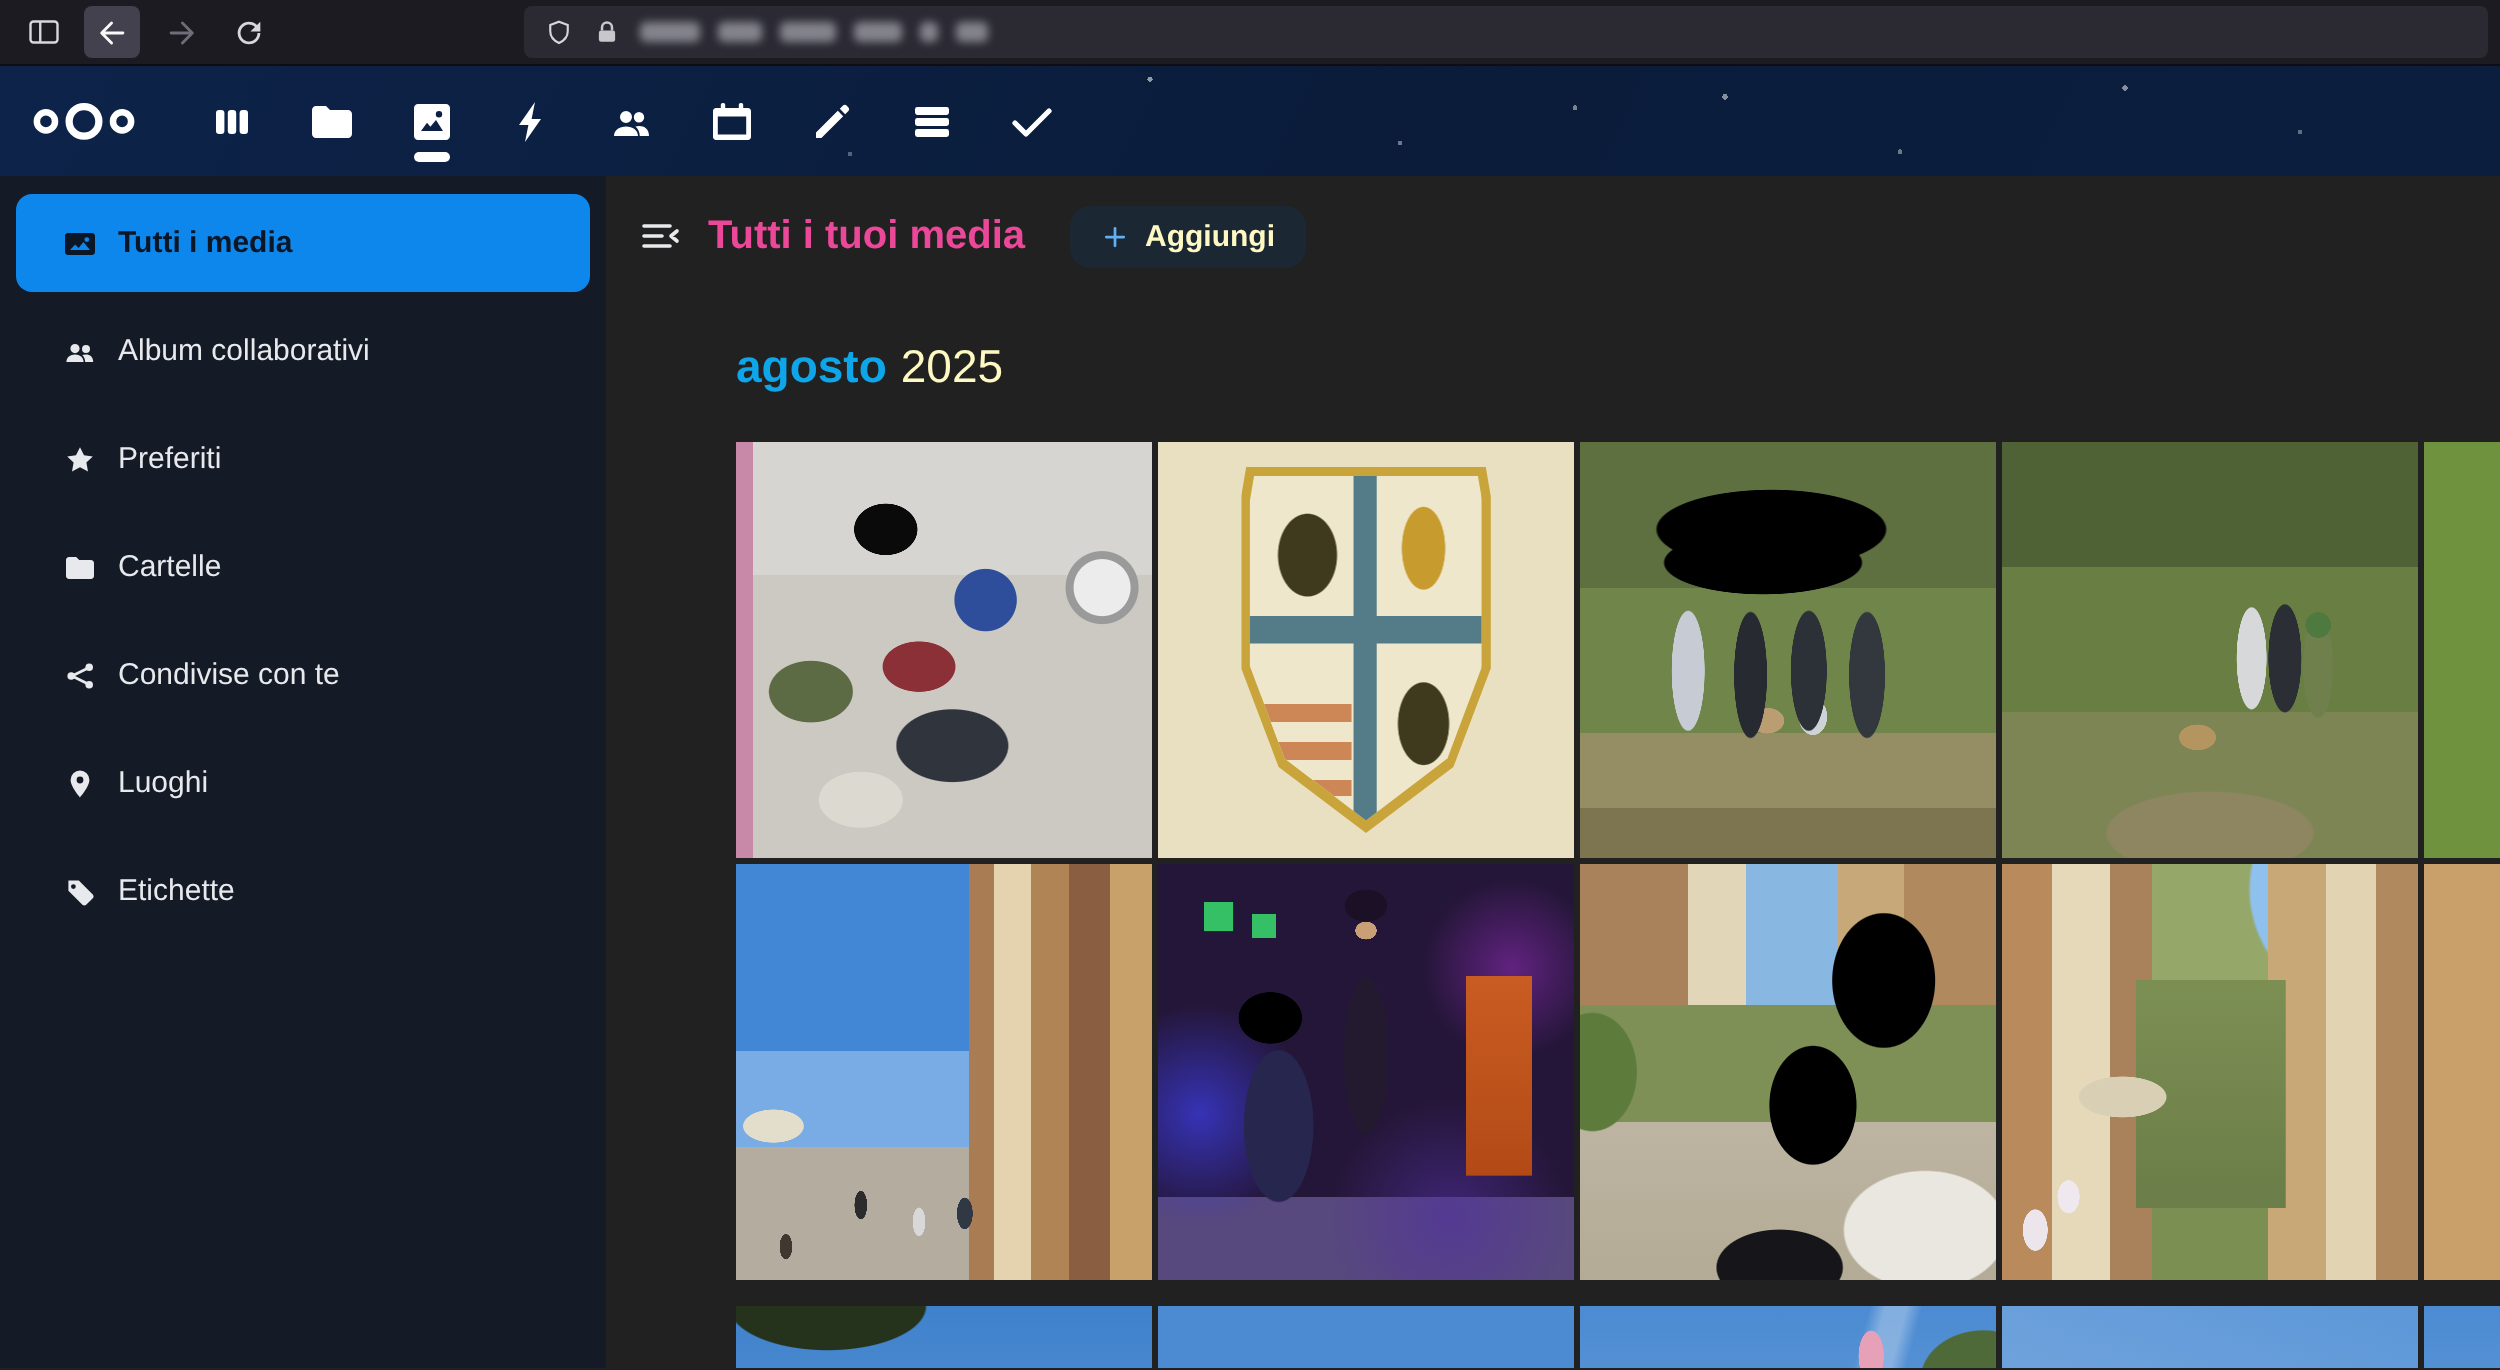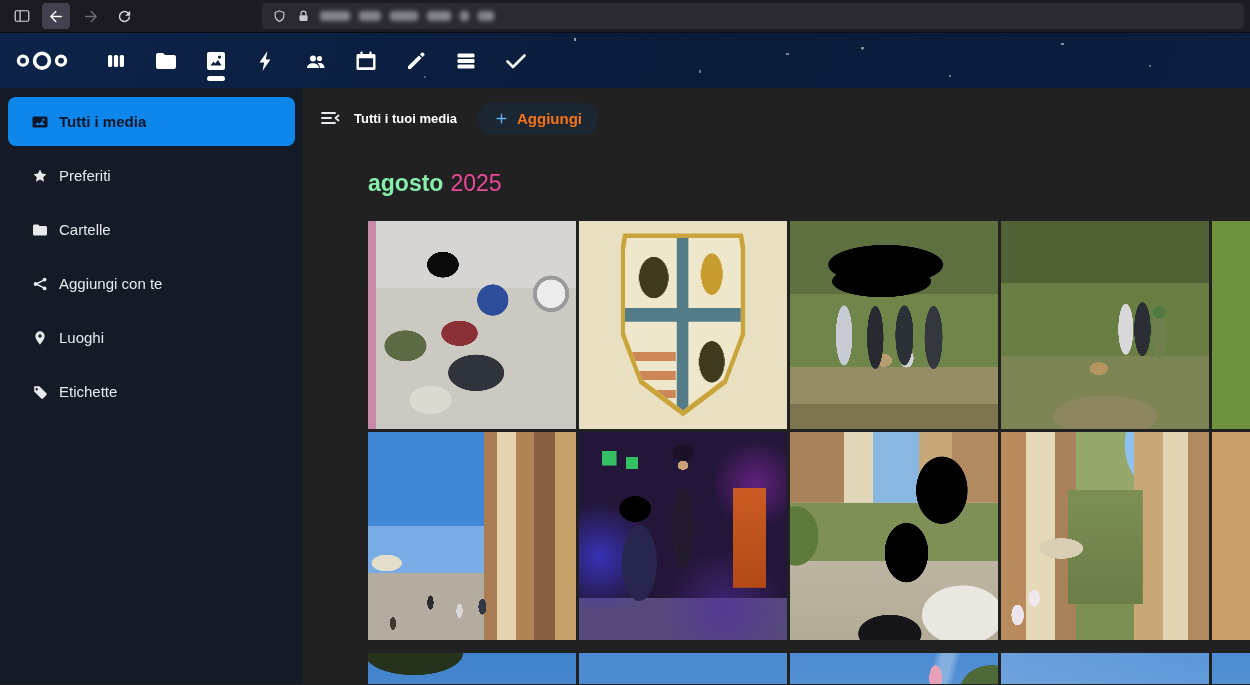--- a/index.html
+++ b/index.html
@@ -48,30 +48,30 @@
   .sidebar li { height:49px; margin:0 8px 5px 8px; padding-left:24px; border-radius:8px;
     display:flex; align-items:center; gap:11px; color:#e7e9ec; font-size:15px; cursor:pointer; }
   .sidebar li .icn { width:16px; height:16px; display:flex; }
   .sidebar li svg { width:16px; height:16px; }
   .sidebar li.selected { background:#0e87ec; color:#0b1626; font-weight:600; }
 
   
   .content { flex:1; background:#212121; padding-top:12px; overflow:hidden; }
   .content-toolbar { display:flex; align-items:center; margin-left:15px; height:36px; }
   .collapse-btn { width:24px; height:24px; flex:0 0 auto; }
-  .page-title { margin-left:12px; font-size:13px; font-weight:700; color:#ffffff; }
+  .page-title { margin-left:12px; font-size:20px; font-weight:700; color:#ec4899; }
   .add-btn { margin-left:22px; display:flex; align-items:center; gap:8px;
     background:#1b2733; border:none; border-radius:10px; padding:7px 15px;
-    color:#f97316; font-size:15px; font-weight:600; cursor:pointer;
+    color:#fef9c3; font-size:15px; font-weight:600; cursor:pointer;
     font-family:inherit; }
   .add-btn svg { width:15px; height:15px; }
 
   .section-title { margin:34px 0 0 65px; font-size:23px; }
-  .section-title .month { font-weight:800; color:#86efac; }
-  .section-title .year { font-weight:400; color:#ec4899; margin-left:7px; }
+  .section-title .month { font-weight:800; color:#0ea5e9; }
+  .section-title .year { font-weight:400; color:#fef9c3; margin-left:7px; }
 
   .grid { margin-left:65px; margin-top:24px; display:grid;
     grid-template-columns:repeat(5,208px); grid-auto-rows:208px; gap:3px; width:1060px; }
   .photo { width:100%; height:208px; cursor:pointer; position:relative; }
   .photo:nth-child(n+11) { margin-top:10px; }
 
   
   .photo-laundry-room { background:
     radial-gradient(ellipse 16px 13px at 36% 21%, #0a0a0a 98%, transparent),
     radial-gradient(circle 24px at 60% 38%, #2e4e9c 64%, transparent 66%),
@@ -311,20 +311,28 @@
         <span class="icn">
           <svg viewBox="0 0 16 16" fill="currentColor">
               <path fill-rule="evenodd" d="M2 2.5h12c.8 0 1.5.7 1.5 1.5v8c0 .8-.7 1.5-1.5 1.5H2c-.8 0-1.5-.7-1.5-1.5V4c0-.8.7-1.5 1.5-1.5zm1 8.5h10L9.7 7 7.3 10 5.6 8.2 3 11zM11.4 4.6a1.2 1.2 0 100 2.4 1.2 1.2 0 000-2.4z"></path>
             </svg>
         </span>
           <span>Tutti i media</span>
       </li>
       <li>
         <span class="icn">
           <svg viewBox="0 0 16 16" fill="currentColor">
+              <path d="M5.5 4a2.3 2.3 0 110 4.6 2.3 2.3 0 010-4.6zM11 4.5a2 2 0 110 4 2 2 0 010-4zM1.2 13c0-2.4 1.9-3.8 4.3-3.8 2.4 0 4.3 1.4 4.3 3.8H1.2zM10.6 13c-.1-1.5-.6-2.7-1.5-3.5.5-.2 1.1-.3 1.9-.3 2 0 3.6 1.2 3.6 3.8h-4z"></path>
+            </svg>
+        </span>
+          <span>Album collaborativi</span>
+      </li>
+      <li>
+        <span class="icn">
+          <svg viewBox="0 0 16 16" fill="currentColor">
               <path d="M8 1.6l2 4 4.4.6-3.2 3.1.8 4.4L8 11.6l-4 2.1.8-4.4L1.6 6.2 6 5.6z"></path>
             </svg>
         </span>
           <span>Preferiti</span>
       </li>
       <li>
         <span class="icn">
           <svg viewBox="0 0 16 16" fill="currentColor">
               <path d="M1 4c0-.8.7-1.5 1.5-1.5h3.6L7.6 4h5.9c.8 0 1.5.7 1.5 1.5V12c0 .8-.7 1.5-1.5 1.5h-11C1.7 13.5 1 12.8 1 12V4z"></path>
             </svg>
@@ -333,21 +341,21 @@
       </li>
       <li>
         <span class="icn">
           <svg viewBox="0 0 16 16" fill="currentColor">
               <circle cx="12.6" cy="3.6" r="1.9"></circle>
               <circle cx="3.6" cy="8" r="1.9"></circle>
               <circle cx="12.6" cy="12.4" r="1.9"></circle>
               <path d="M4 8l8.6-4.2M4 8l8.6 4.2" stroke="currentColor" stroke-width="1.4" fill="none"></path>
             </svg>
         </span>
-          <span>Aggiungi con te</span>
+          <span>Condivise con te</span>
       </li>
       <li>
         <span class="icn">
           <svg viewBox="0 0 16 16" fill="currentColor">
               <path fill-rule="evenodd" d="M8 1.3A4.7 4.7 0 0112.7 6c0 3.3-4.7 8.7-4.7 8.7S3.3 9.3 3.3 6A4.7 4.7 0 018 1.3zm0 3a1.7 1.7 0 100 3.4 1.7 1.7 0 000-3.4z"></path>
             </svg>
         </span>
           <span>Luoghi</span>
       </li>
       <li>

